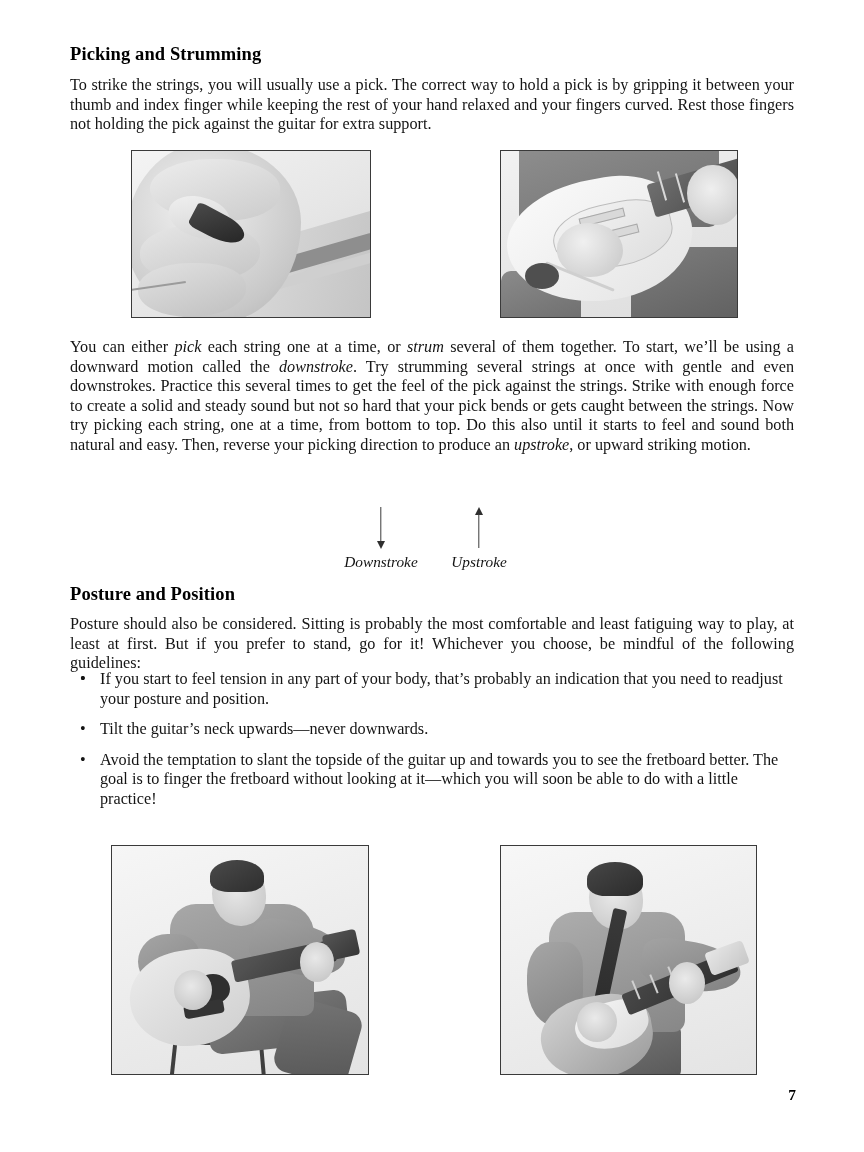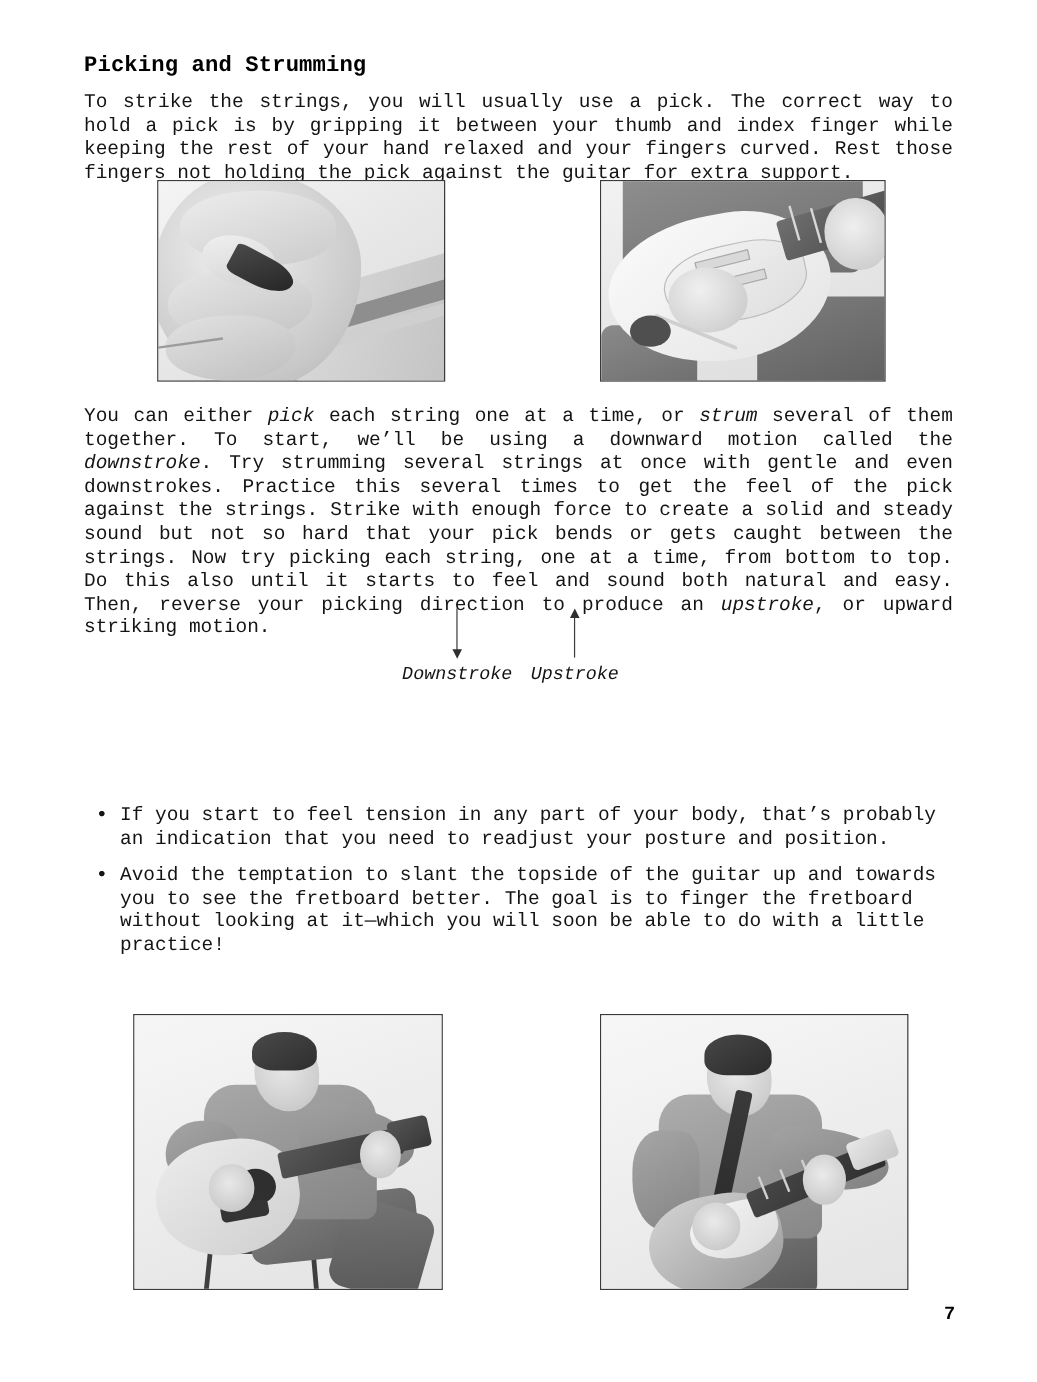--- a/index.html
+++ b/index.html
@@ -5,21 +5,21 @@
   html, body {
     margin: 0;
     padding: 0;
     background: #ffffff;
   }
   .page {
     position: relative;
     width: 864px;
     height: 1152px;
     background: #ffffff;
-    font-family: Liberation Mono, monospace;
+    font-family: Liberation Serif, serif;
     color: #111111;
     overflow: hidden;
   }
   .content {
     position: absolute;
     left: 70px;
     top: 0;
     width: 724px;
   }
   h2.section-heading {
@@ -224,33 +224,40 @@
     </div>
     <div class="arrow-col" style="left:349px; top:0;">
       <div style="position:relative; height:45px;">
         <div class="arrow-head up" style="top:2px;"></div>
         <div class="arrow-shaft" style="top:9px; height:34px;"></div>
       </div>
       <div class="arrow-label" style="top:48px;">Upstroke</div>
     </div>
   </div>
 
-
+  <div class="content" style="top:584px;">
+    <h2 class="section-heading">Posture and Position</h2>
+  </div>
+
+  <div class="content" style="top:615px;">
+    <p class="body-text">Posture should also be considered. Sitting is probably the most comfortable and least fatiguing way to play, at least at first. But if you prefer to stand, go for it! Whichever you choose, be mindful of the following guidelines:</p>
+  </div>
 
   <div class="content" style="top:659px; width:722px;">
     <ul class="guideline-list">
       <li>
         <span class="bullet-dot">•</span>
       </li>
       <li>
         <span class="bullet-dot">•</span>
         <span>If you start to feel tension in any part of your body, that’s probably an indication that you need to readjust your posture and position.</span>
       </li>
       <li>
         <span class="bullet-dot">•</span>
+        <span>Tilt the guitar’s neck upwards—never downwards.</span>
       </li>
       <li>
         <span class="bullet-dot">•</span>
         <span>Avoid the temptation to slant the topside of the guitar up and towards you to see the fretboard better. The goal is to finger the fretboard without looking at it—which you will soon be able to do with a little practice!</span>
       </li>
     </ul>
   </div>
 
   <div class="photo" style="left:111px; top:845px; width:258px; height:230px;">
     <div class="scene">

